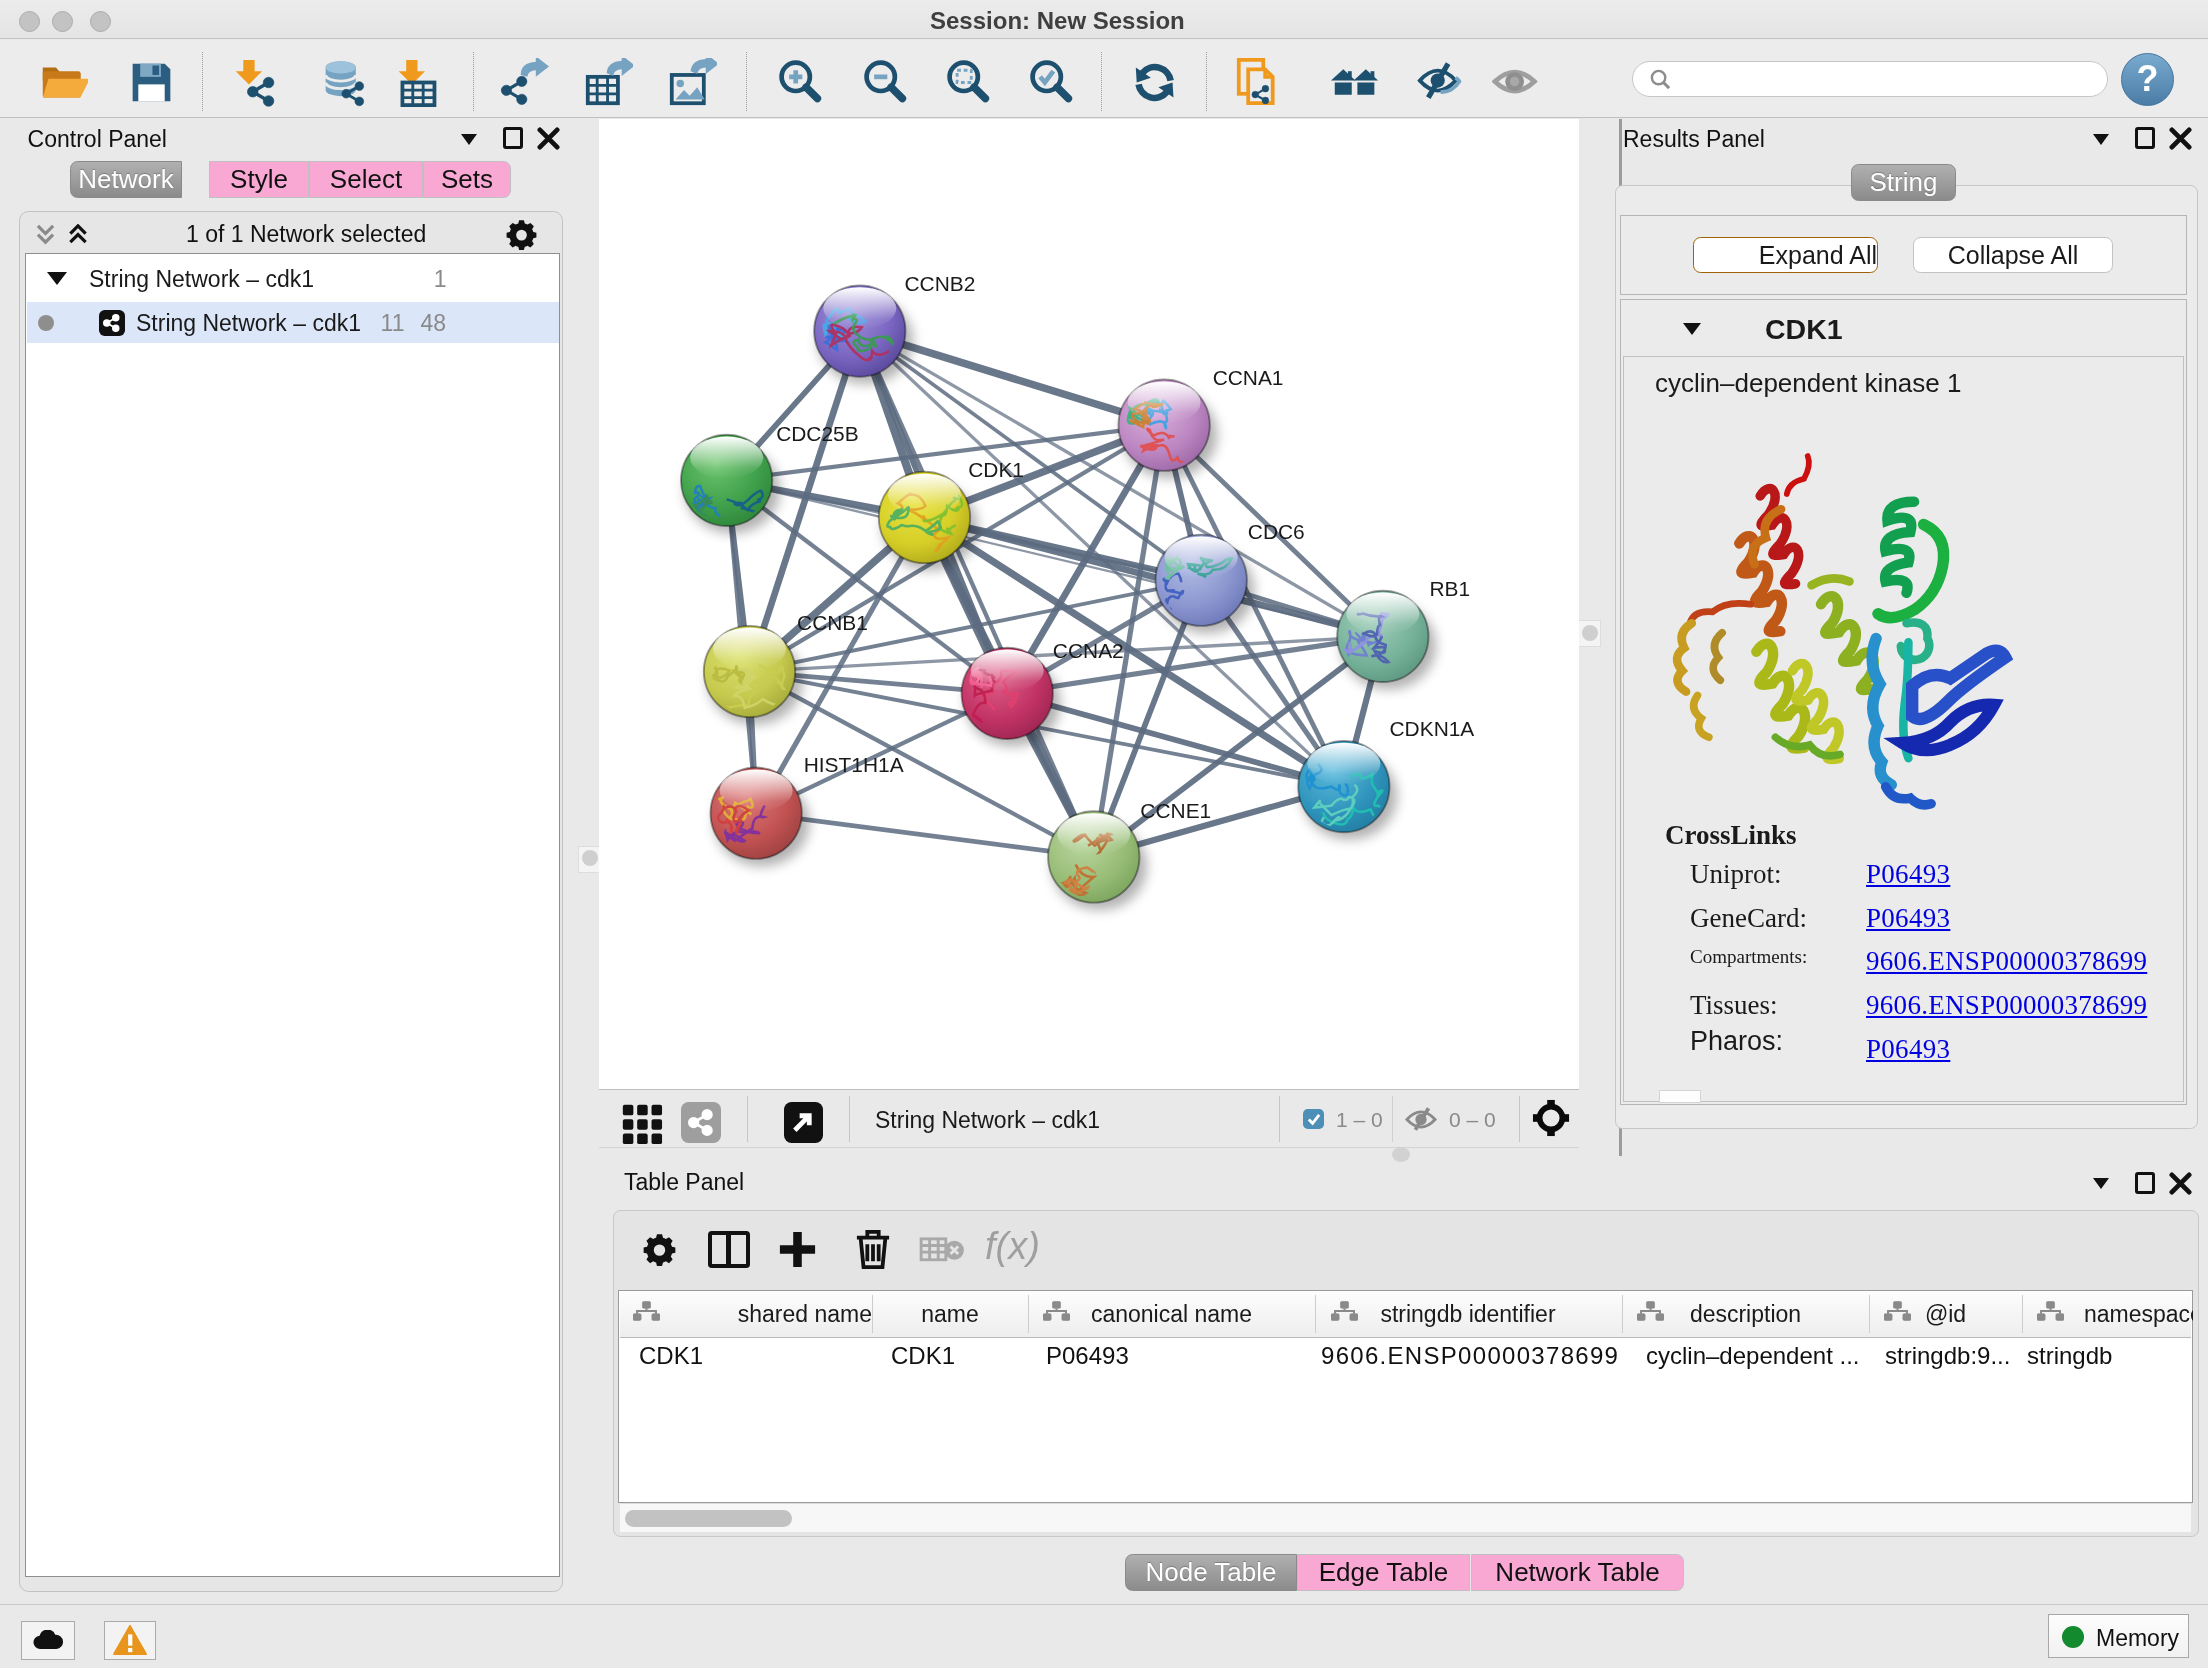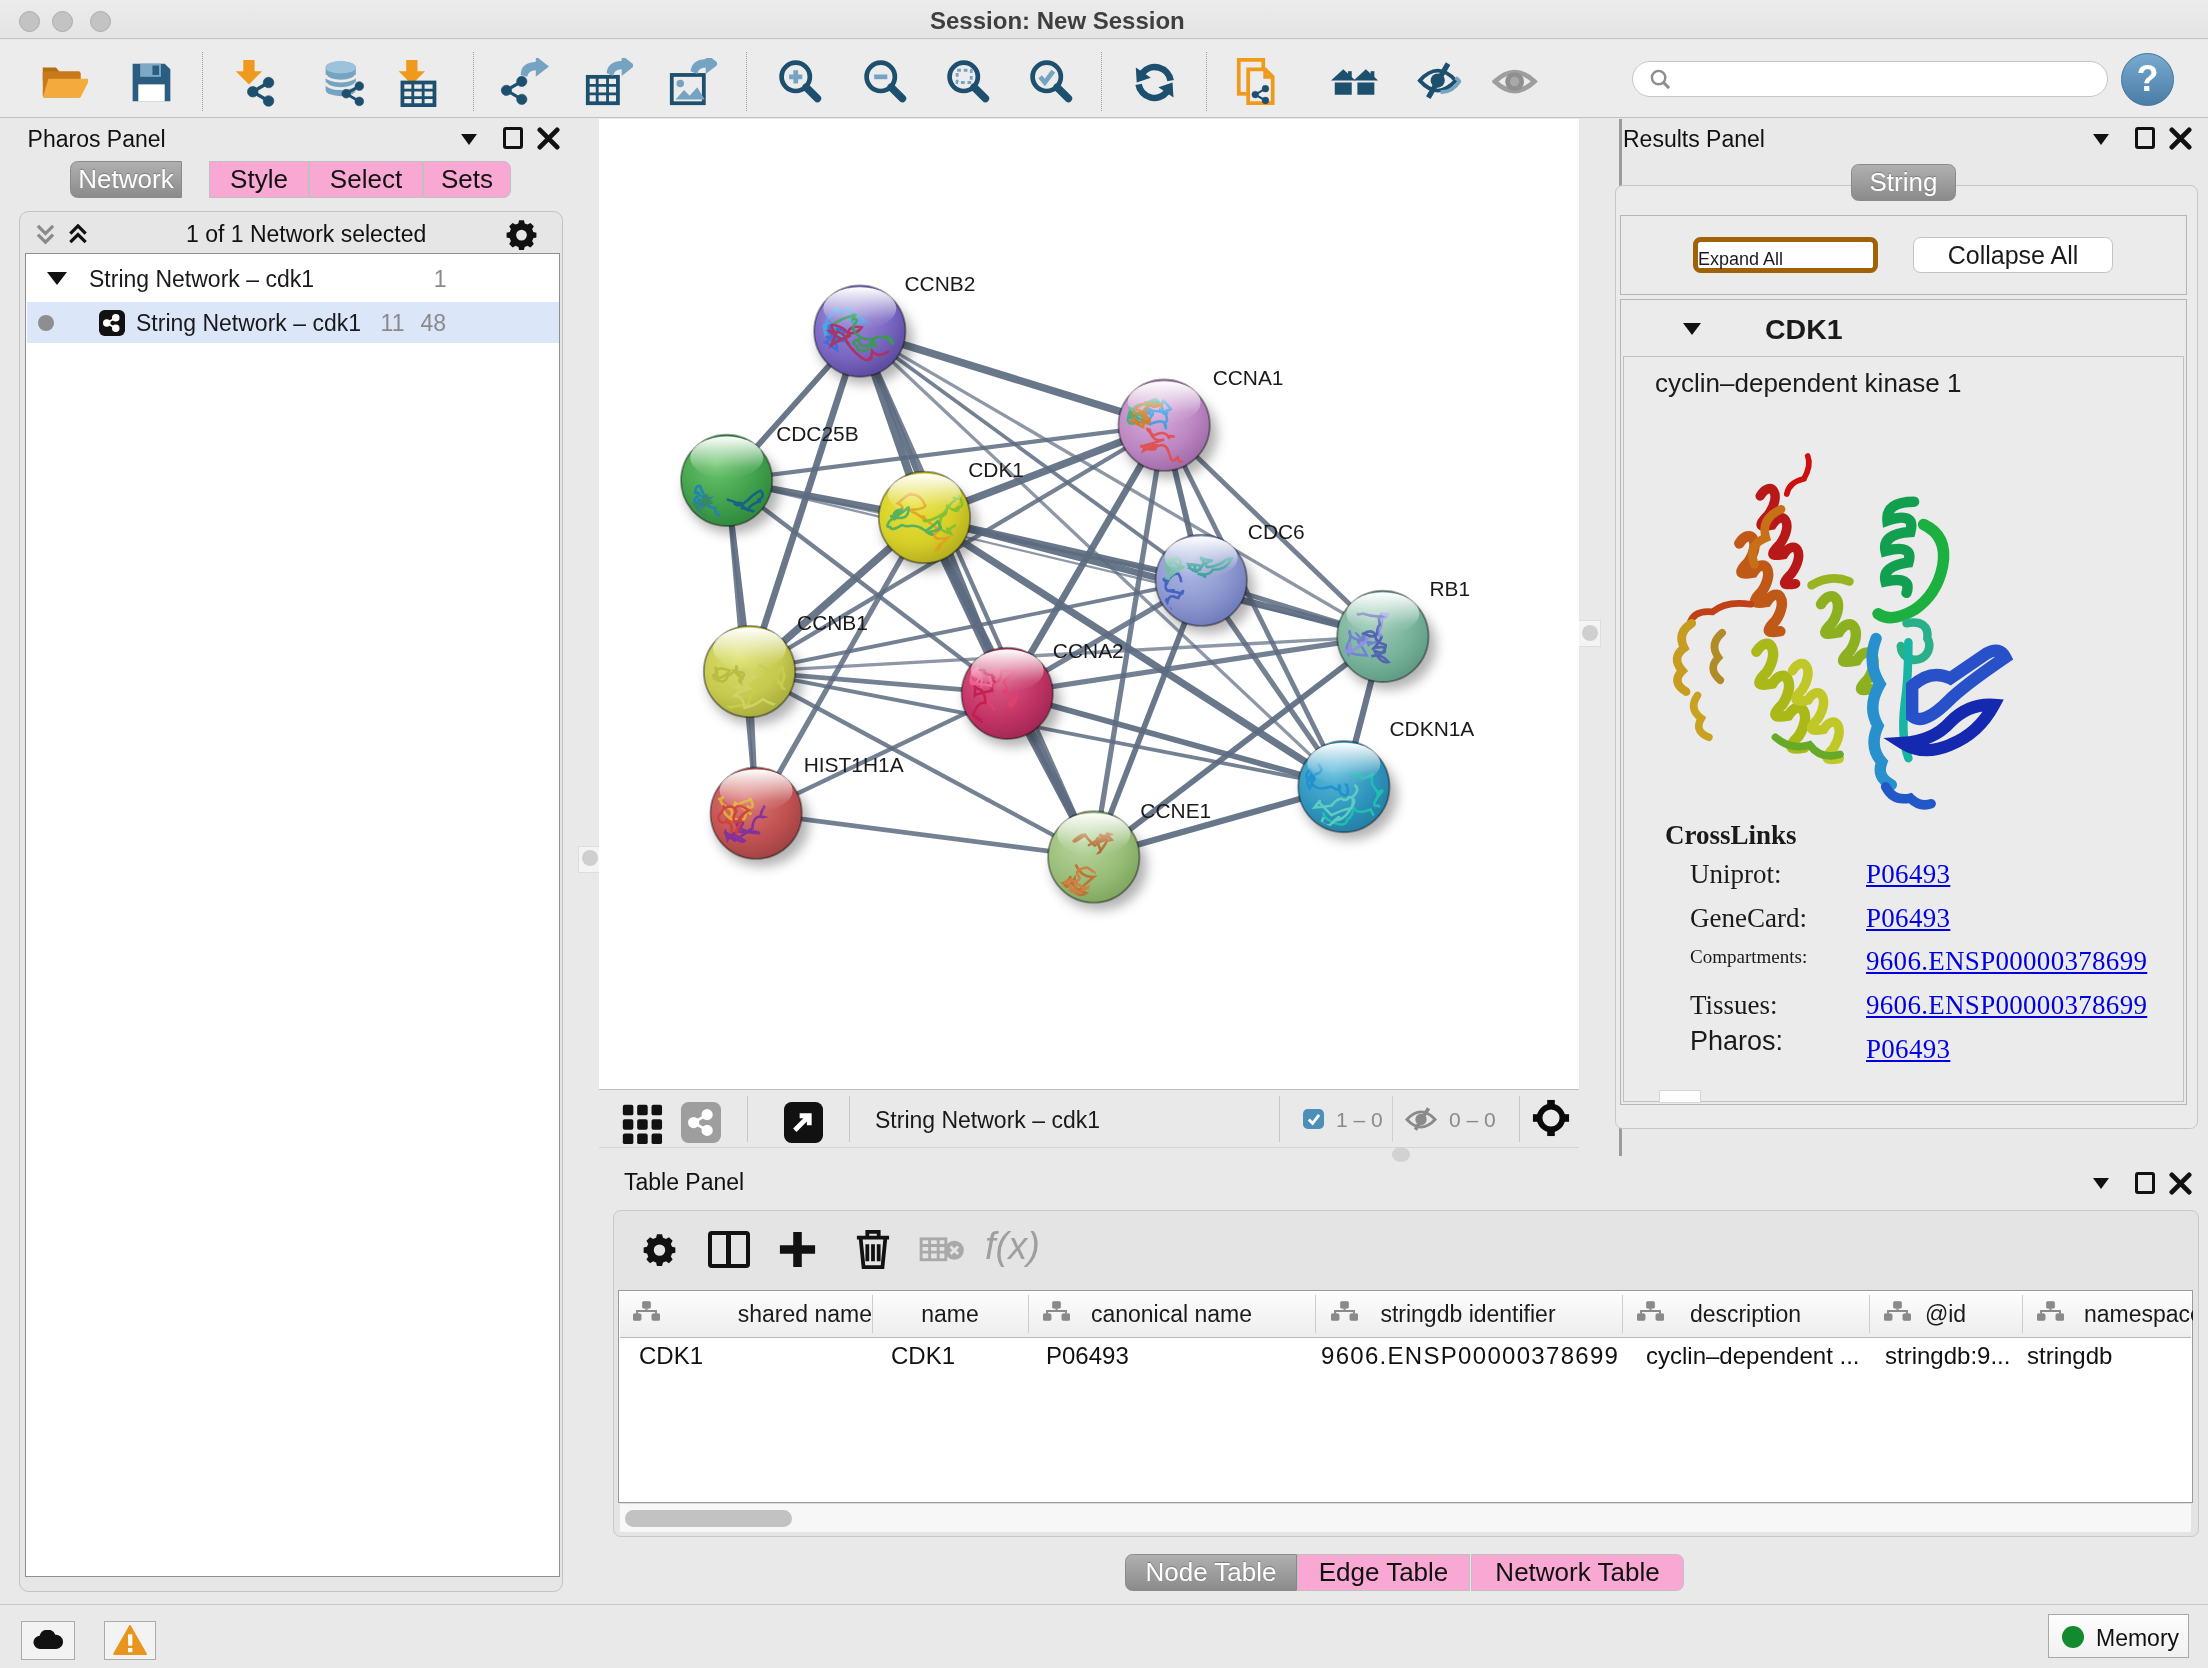--- a/index.html
+++ b/index.html
@@ -162,21 +162,21 @@
     <circle cx="24" cy="25" r="10" fill="#8f8f8f"></circle>
     <circle cx="24" cy="25" r="5" fill="#a8a8a8"></circle>
   </svg>
 <div class="abs" style="left:1632px;top:61px;width:476px;height:36px;background:#fff;border:1.9px solid #c6c6c6;border-radius:18px"></div>
 <svg class="abs" style="left:1649px;top:68px" width="23" height="23" viewBox="0 0 24 24">
     <circle cx="10" cy="10" r="7" fill="none" stroke="#8d8d8d" stroke-width="2.5"></circle>
     <path d="M15,15 l6,6" stroke="#8d8d8d" stroke-width="3"></path>
   </svg>
 <div class="abs" style="left:2121px;top:53px;width:53px;height:53px;border-radius:50%;background:linear-gradient(#79abd0,#4a7ca6);border:1px solid #41729b"></div>
 <div class="abs" style="left:2121px;top:58px;width:53px;text-align:center;font-size:36px;font-weight:bold;color:#fff">?</div>
-<div class="abs panel-title" style="left:27.6px;top:126px">Pharos Panel</div>
+<div class="abs panel-title" style="left:27.6px;top:126px">Control Panel</div>
 <div class="abs tri-d" style="left:461px;top:134px"></div>
 <div class="abs" style="left:503px;top:127px;width:20px;height:22px;border:3.3px solid #111;border-radius:2.9px"></div>
 <svg class="abs" style="left:537px;top:127px" width="23" height="23" viewBox="0 0 24 24">
     <path d="M3,3 L21,21 M21,3 L3,21" stroke="#111" stroke-width="5" stroke-linecap="round"></path>
   </svg>
 <div class="tab sel" style="left:70px;top:161px;width:112px;border-radius:7.6px 0 0 7.6px">Network</div>
 <div class="tab" style="left:209px;top:161px;width:100px">Style</div>
 <div class="tab" style="left:309px;top:161px;width:114px">Select</div>
 <div class="tab" style="left:423px;top:161px;width:88px;border-radius:0 7.6px 7.6px 0">Sets</div>
 <div class="abs" style="left:19px;top:211px;width:544px;height:1381px;background:#e6e6e6;border:1px solid #c2c2c2;border-radius:9.5px"></div>
@@ -497,21 +497,21 @@
 <div class="abs" style="left:1392px;top:1147px;width:18px;height:15px;border-radius:50%;background:#d2d2d2"></div>
 <div class="abs panel-title" style="left:1623px;top:126px">Results Panel</div>
 <div class="abs tri-d" style="left:2093px;top:134px"></div>
 <div class="abs" style="left:2135px;top:127px;width:20px;height:22px;border:3.3px solid #111;border-radius:2.9px"></div>
 <svg class="abs" style="left:2169px;top:127px" width="23" height="23" viewBox="0 0 24 24">
     <path d="M3,3 L21,21 M21,3 L3,21" stroke="#111" stroke-width="5" stroke-linecap="round"></path>
   </svg>
 <div class="abs" style="left:1615px;top:185px;width:583px;height:944px;background:#ebebeb;border:1px solid #c6c6c6;border-radius:7.6px"></div>
 <div class="tab sel" style="left:1851px;top:164px;width:105px;border-radius:7.6px">String</div>
 <div class="abs" style="left:1620px;top:215px;width:567px;height:80px;background:#ebebeb;border:1.9px solid #b5b5b5"></div>
-<div class="abs" style="left:1693px;top:237px;width:185px;height:36px;background:#fff;border:5px solid #a16207;border-radius:7.6px;text-align:left;line-height:34px;font-size:18px">Expand All</div>
+<div class="abs" style="left:1693px;top:237px;width:185px;height:36px;background:#fff;border:1px solid #a16207;border-radius:7.6px;text-align:right;line-height:34px;font-size:25px">Expand All</div>
 <div class="abs" style="left:1913px;top:237px;width:200px;height:36px;background:#fff;border:1px solid #c2c2c2;border-radius:7.6px;text-align:center;line-height:34px;font-size:25px">Collapse All</div>
 <div class="abs" style="left:1620px;top:299px;width:567px;height:806px;background:#ebebeb;border:1.9px solid #b5b5b5"></div>
 <div class="abs" style="left:1683px;top:323px;width:0;height:0;border-left:9.5px solid transparent;border-right:9.5px solid transparent;border-top:12.4px solid #111"></div>
 <div class="abs" style="left:1765px;top:313px;font-size:28.5px;font-weight:bold">CDK1</div>
 <div class="abs" style="left:1623px;top:356px;width:561px;height:746px;background:#ebebeb;border:1px solid #c0c0c0"></div>
 <div class="abs" style="left:1655px;top:368px;font-size:26px">cyclin–dependent kinase 1</div>
 <svg class="abs" style="left:1669px;top:452px" width="361" height="371" viewBox="0 0 380 390">
     <g fill="none" stroke-linecap="round">
       <path d="M142,28 q8,-14 4,-24 m-4,24 q-16,4 -18,16" stroke="#cc1010" stroke-width="6"></path>
       <path d="M96,46 c 11,-17.6 24.200000000000003,-2.2 8.4,19.8 c -13.2,13.2 -7.0,13.2 4.0,11.0 c 11,-17.6 24.200000000000003,-2.2 8.4,19.8 c -13.2,13.2 -7.0,13.2 4.0,11.0 c 11,-17.6 24.200000000000003,-2.2 8.4,19.8 c -13.2,13.2 -7.0,13.2 4.0,11.0" fill="none" stroke="#b81818" stroke-width="10" stroke-linecap="round"></path>

